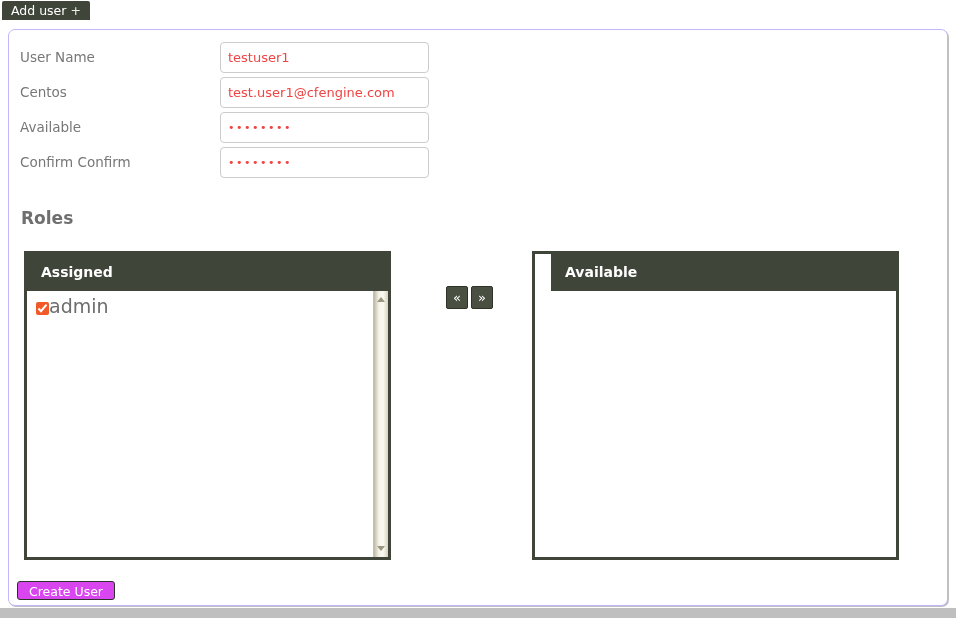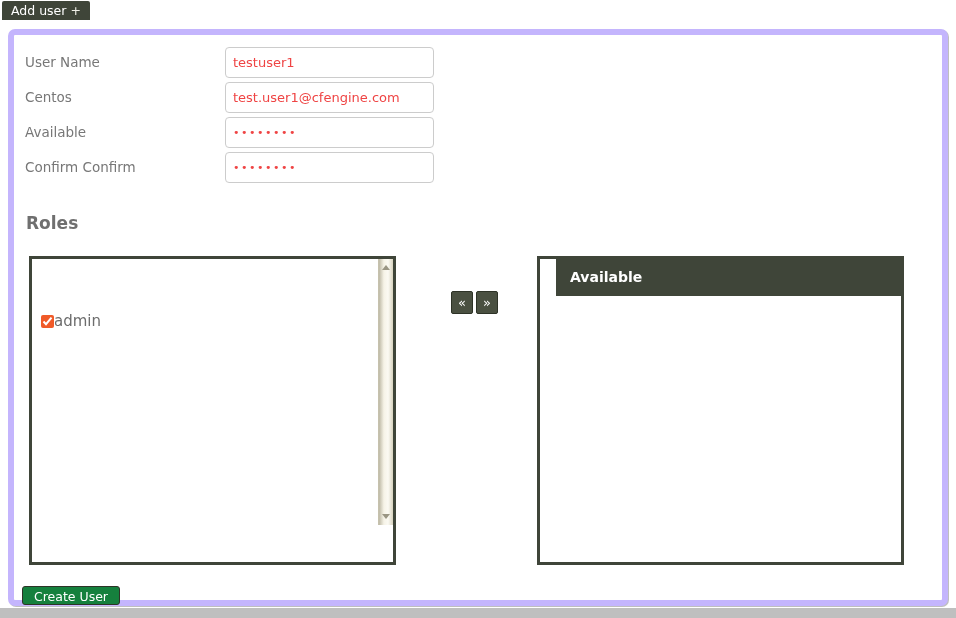--- a/index.html
+++ b/index.html
@@ -39,21 +39,21 @@
   .tab .plus { color: #f0f0e8; }
 
   
   .panel {
     position: absolute;
     left: 8px;
     top: 29px;
     width: 940px;
     height: 577px;
     background: #ffffff;
-    border: 6px solid #c4b5fd;
+    border: 1px solid #c4b5fd;
     border-radius: 7px;
     box-sizing: border-box;
     box-shadow: 1px 1px 0 rgba(0,0,0,0.25);
   }
 
   
   .form {
     position: absolute;
     left: 0; top: 0;
   }
@@ -129,28 +129,27 @@
   }
   .listbox-body {
     position: relative;
     height: 266px;
     background: #ffffff;
     overflow: hidden;
   }
   .list-item {
     height: 43px;
     line-height: 43px;
-    font-size: 15px;
+    font-size: 19px;
     color: #6d6d6d;
     padding-left: 14px;
     box-sizing: border-box;
     border-bottom: 1px solid #ffffff;
     cursor: pointer;
     white-space: nowrap;
-    margin-top: 47px;
   }
   .list-item.highlight { background: #e4ebe0; }
   .list-item.plain { background: #ffffff; }
   .list-item.compact {
     height: 30px;
     line-height: 30px;
     padding-left: 9px;
   }
   .role-check {
     display: inline-block;
@@ -225,21 +224,21 @@
     padding: 0;
   }
 
   
   .create-btn {
     position: absolute;
     left: 8px;
     top: 551px;
     height: 19px;
     padding: 0 11px;
-    background: #15803d;
+    background: #d946ef;
     border: 1px solid #2e3327;
     border-radius: 3px;
     color: #ffffff;
     font-size: 12.5px;
     line-height: 19px;
     cursor: pointer;
     box-sizing: border-box;
     font-family: "DejaVu Sans", "Liberation Sans", sans-serif;
   }
 
@@ -284,20 +283,21 @@
 
     <div class="field-row" style="top:117px;">
       <span class="field-label">Confirm Confirm</span>
       <input class="field-input dots" value="••••••••" style="">
     </div>
   </div>
 
   <div class="roles-heading">Roles</div>
 
   <div class="listbox assigned">
+    <div class="listbox-header">Assigned</div>
     <div class="listbox-body">
 
       <div class="list-item plain compact">
         <span class="role-check">
           <svg width="11" height="11" viewBox="0 0 11 11">
             <path d="M1.5 5.5 L4 8.2 L9.5 1.6" stroke="#ffffff" stroke-width="2" fill="none"></path>
           </svg>
         </span><span>admin</span>
       </div>
 

